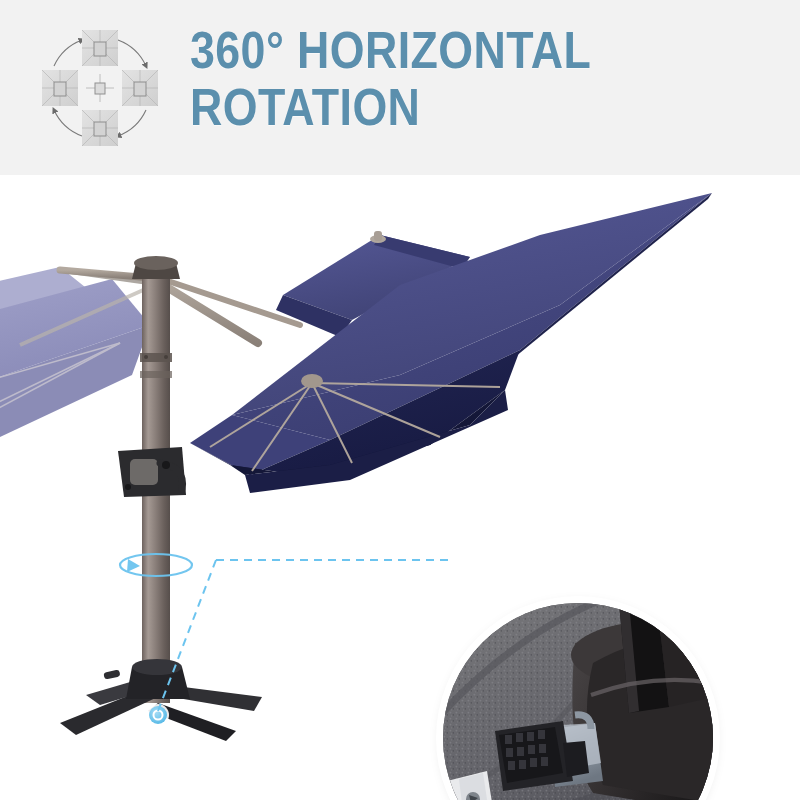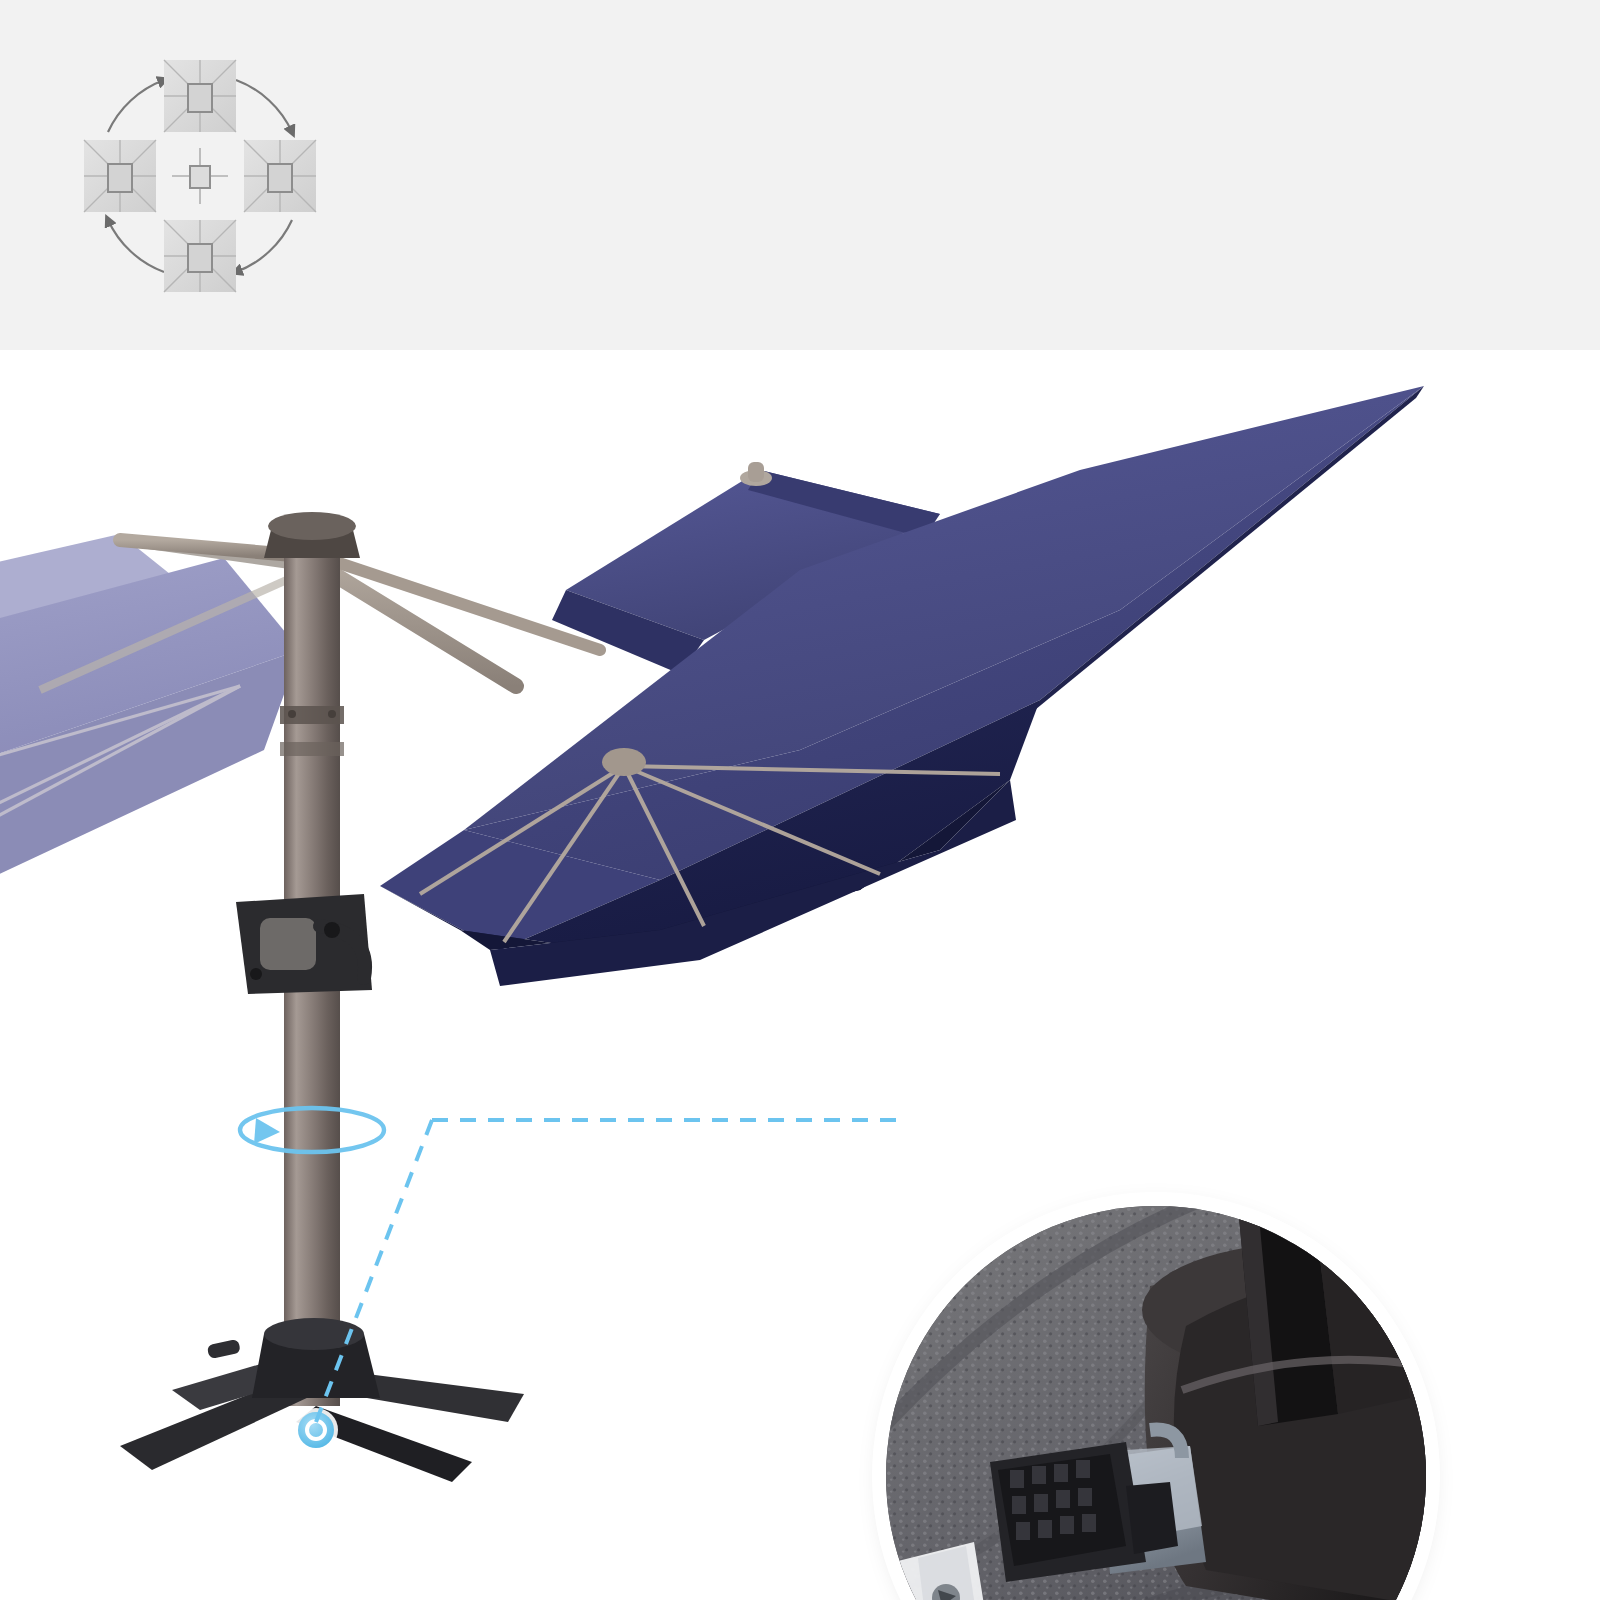--- a/index.html
+++ b/index.html
@@ -81,20 +81,24 @@
           </g>
 
           <g transform="translate(58,58)">
             <path d="M8,-6 L8,22 M-6,8 L22,8" stroke="#b0b0b0" stroke-width="0.8"></path>
             <rect x="3" y="3" width="10" height="11" fill="#dcdcdc" stroke="#909090" stroke-width="1"></rect>
           </g>
         </g>
       </svg>
     </div>
 
+    <div id="headline">
+      <div class="headline-line">360° HORIZONTAL</div>
+      <div class="headline-line">ROTATION</div>
+    </div>
   </div>
 
   <div id="scene">
     <svg width="800" height="625" viewBox="0 0 800 625">
       <defs>
         <linearGradient id="poleGrad" x1="0" y1="0" x2="1" y2="0">
           <stop offset="0" stop-color="#6d625e"></stop>
           <stop offset="0.22" stop-color="#a59a94"></stop>
           <stop offset="0.48" stop-color="#8a7f7a"></stop>
           <stop offset="0.78" stop-color="#6a605c"></stop>

